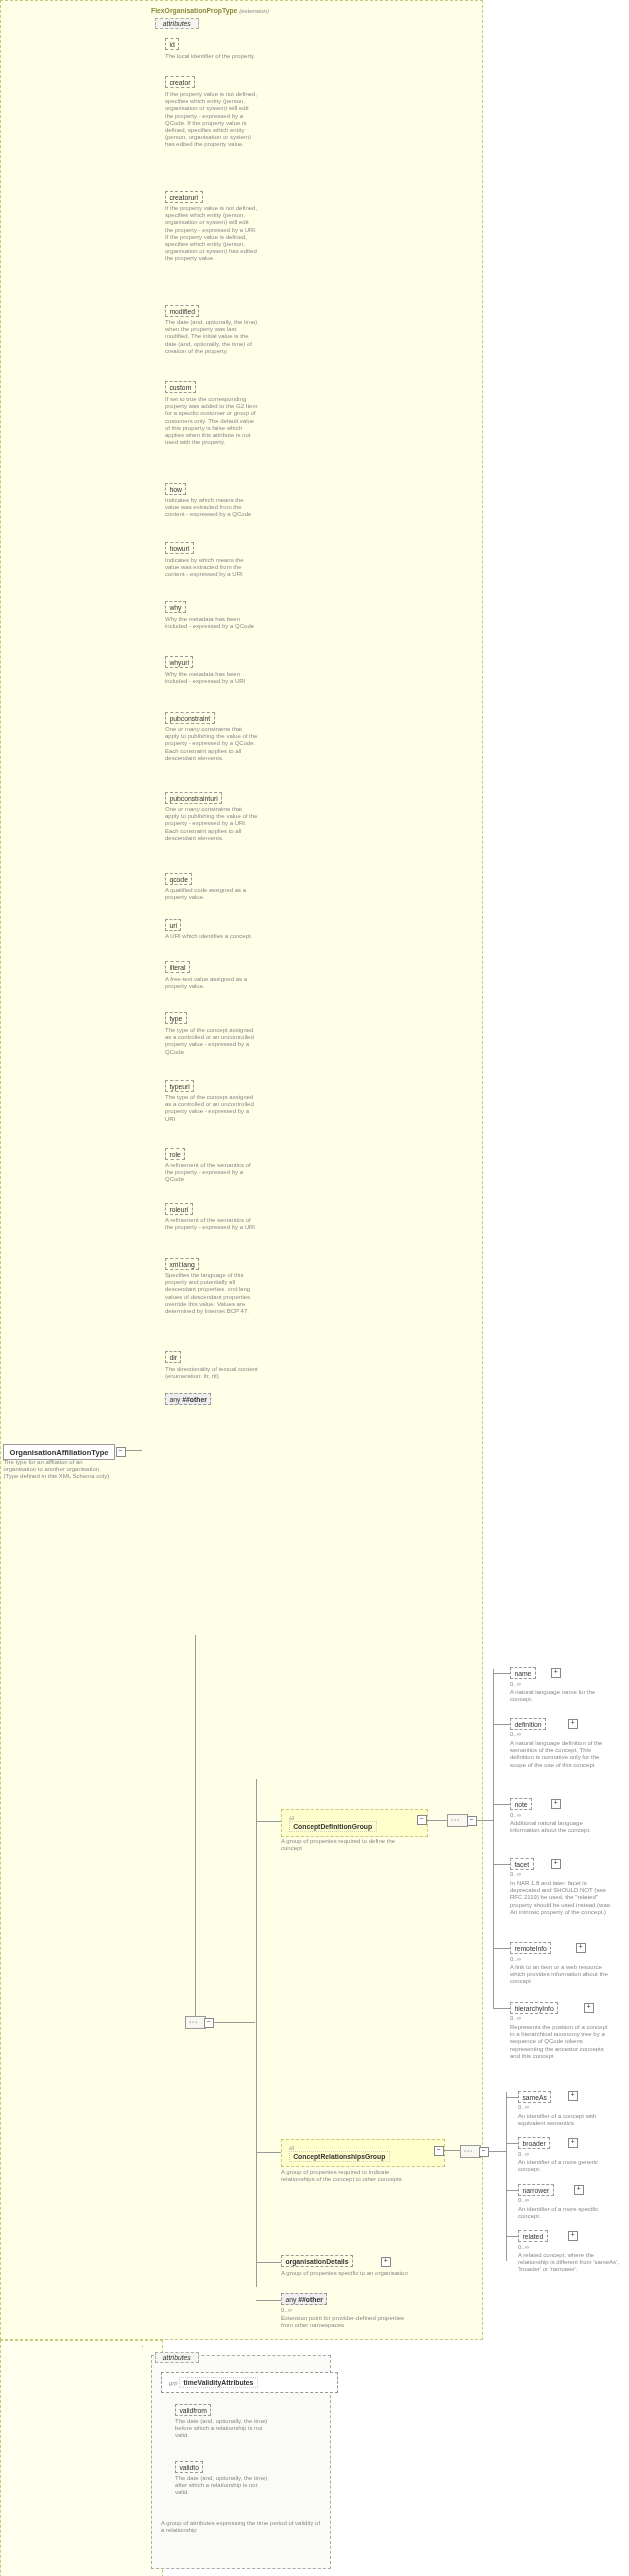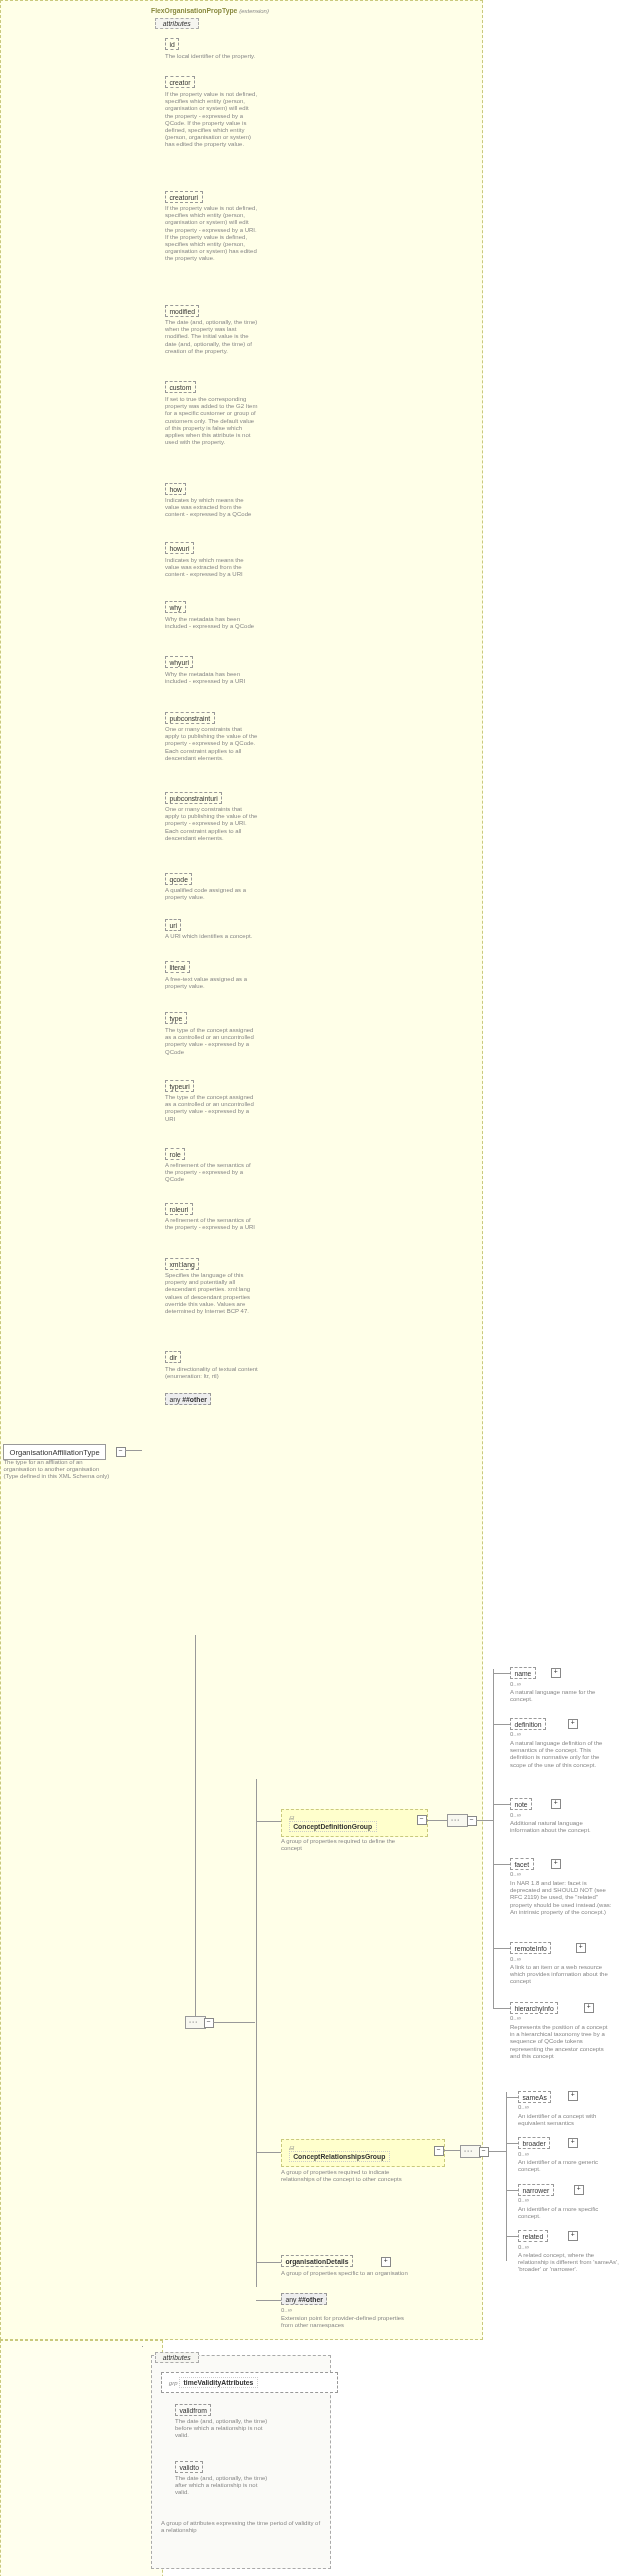--- a/index.html
+++ b/index.html
@@ -1,17 +1,17 @@
 <!DOCTYPE html>
 <html style="font-size:13.6px"><head>
 <meta charset="utf-8">
 <style>
 body{margin:0;font-family:Verdana,Arial,sans-serif;font-size:6.8px;background:#fff;color:#333}
 .canvas{position:relative;width:629px;height:2576px}
-.box{position:absolute;border:0.8px solid #999;padding:2.5px 5.1px;background:#fff;font-size:7.6px;font-weight:normal}
+.box{position:absolute;border:0.8px solid #999;padding:2.5px 5.1px;background:#fff;font-size:7.6px;font-weight:bold}
 .bigdash{border:1.7px dashed #C9C97D;background:#FFFFE8}
 .innerbox{position:absolute;border:0.8px dashed #999;padding:1.7px 3.4px;font-size:6.8px}
 .attrhdr{position:absolute;border:0.8px dashed #aaa;padding:0.8px 6.8px;font-size:6.8px;font-style:italic;background:#f5f5f0}
 .desc{position:absolute;font-size:6px;color:#888;width:93px;line-height:1.2}
 .desc2{position:absolute;font-size:6px;color:#888;width:102px;line-height:1.2}
 .plus{position:absolute;width:7.6px;height:7.6px;border:0.8px solid #888;font-size:6.8px;line-height:6.8px;text-align:center;background:#fff}
 .hline{position:absolute;height:0.8px;background:#999}
 .vline{position:absolute;width:0.8px;background:#999}
 .seq{position:absolute;width:18.6px;height:11px;border:0.8px solid #999;background:#f8f8f0}
 .seq::before{content:"⋯";position:absolute;left:2.5px;top:-0.8px;font-size:9.3px;color:#888}

